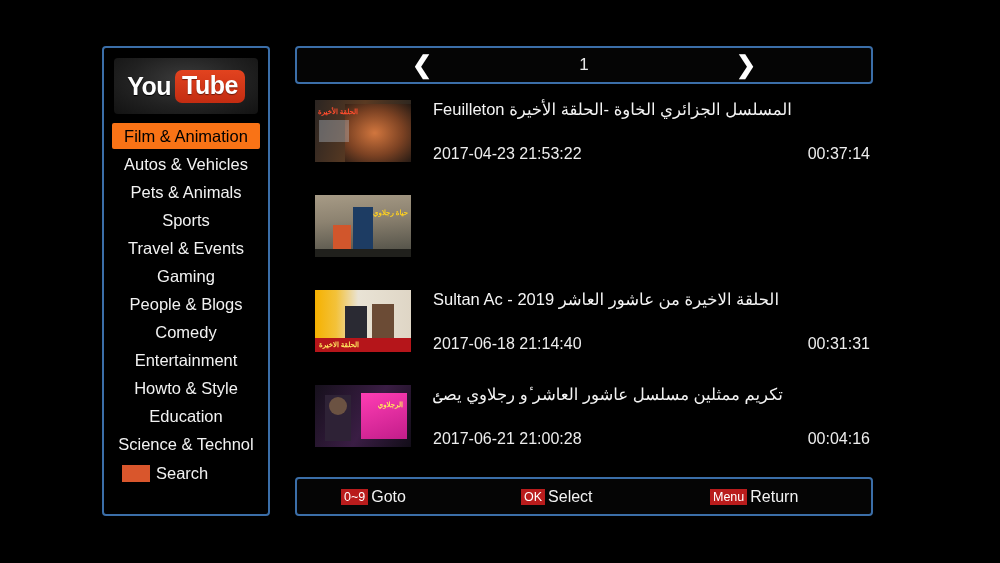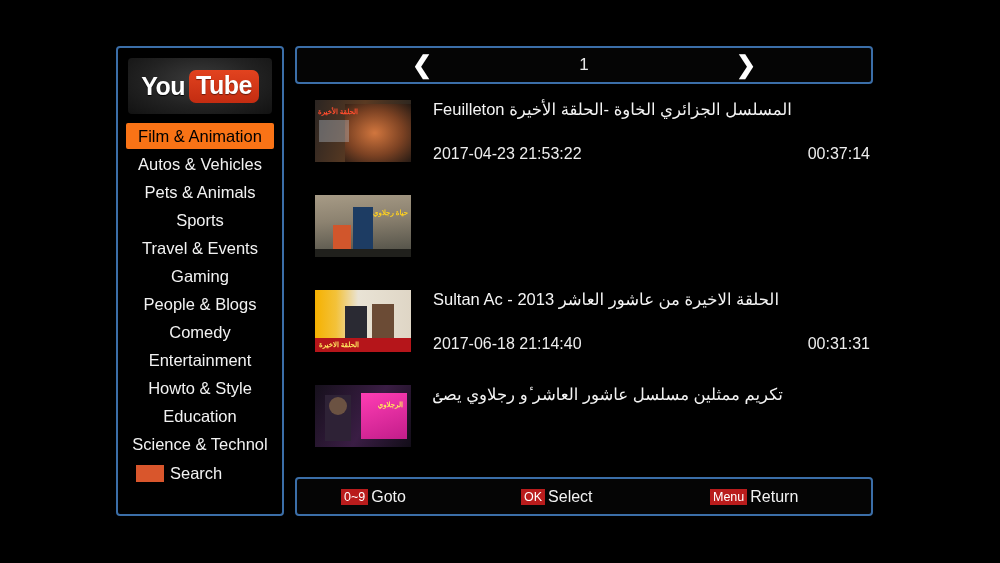--- a/index.html
+++ b/index.html
@@ -12,21 +12,21 @@
     height: 563px;
     overflow: hidden;
     font-family: "Liberation Sans", sans-serif;
     color: #f2f2f2;
     position: relative;
   }
 
   
   #sidebar {
     position: absolute;
-    left: 116px;
+    left: 102px;
     top: 46px;
     width: 168px;
     height: 470px;
     border: 2px solid #3b6ea8;
     border-radius: 4px;
     background: #000;
     box-sizing: border-box;
     padding: 6px 4px 4px 4px;
     display: flex;
     flex-direction: column;
@@ -282,37 +282,41 @@
   </div>
 
   <div class="video-row">
     <div class="thumb" style="background:linear-gradient(90deg,#f6b100 0%,#f3c23a 22%,#e9e3d5 45%,#dfd6c6 100%);">
       <div style="position:absolute;left:30px;top:16px;width:22px;height:46px;background:#2a2a33;"></div>
       <div style="position:absolute;left:57px;top:14px;width:22px;height:48px;background:#6b4b35;"></div>
       <div style="position:absolute;left:0;bottom:0;width:96px;height:14px;background:#b5151a;"></div>
       <div class="ov" style="left:4px;bottom:2px;color:#ffe45e;">الحلقة الاخيرة</div>
     </div>
     <div class="row-text">
-      <div class="vtitle">الحلقة الاخيرة من عاشور العاشر Sultan Ac  -  2013</div>
+      <div class="vtitle">الحلقة الاخيرة من عاشور العاشر Sultan Ac  -  2019</div>
       <div class="meta">
         <span>2017-06-18 21:14:40</span>
         <span>00:31:31</span>
       </div>
     </div>
   </div>
 
   <div class="video-row">
     <div class="thumb" style="background:linear-gradient(120deg,#16101c 0%,#3a1d44 55%,#120d18 100%);">
       <div style="position:absolute;left:10px;top:10px;width:26px;height:46px;background:#2e2236;"></div>
       <div style="position:absolute;left:14px;top:12px;width:18px;height:18px;background:#6b5242;border-radius:50%;"></div>
       <div style="position:absolute;right:4px;top:8px;width:46px;height:46px;background:linear-gradient(160deg,#ff3db4 0%,#c21d8a 100%);"></div>
       <div class="ov" style="right:8px;top:16px;color:#ffe45e;text-align:right;">الرجلاوي</div>
     </div>
     <div class="row-text">
       <div class="vtitle">تكريم ممثلين مسلسل عاشور العاشر ٔو رجلاوي يصٸ</div>
+      <div class="meta">
+        <span>2017-06-21 21:00:28</span>
+        <span>00:04:16</span>
+      </div>
     </div>
   </div>
 
 </div>
 
 <div id="keybar">
   <span class="keyhint">
     <span class="keycap">0~9</span>
     <span>Goto</span>
   </span>

